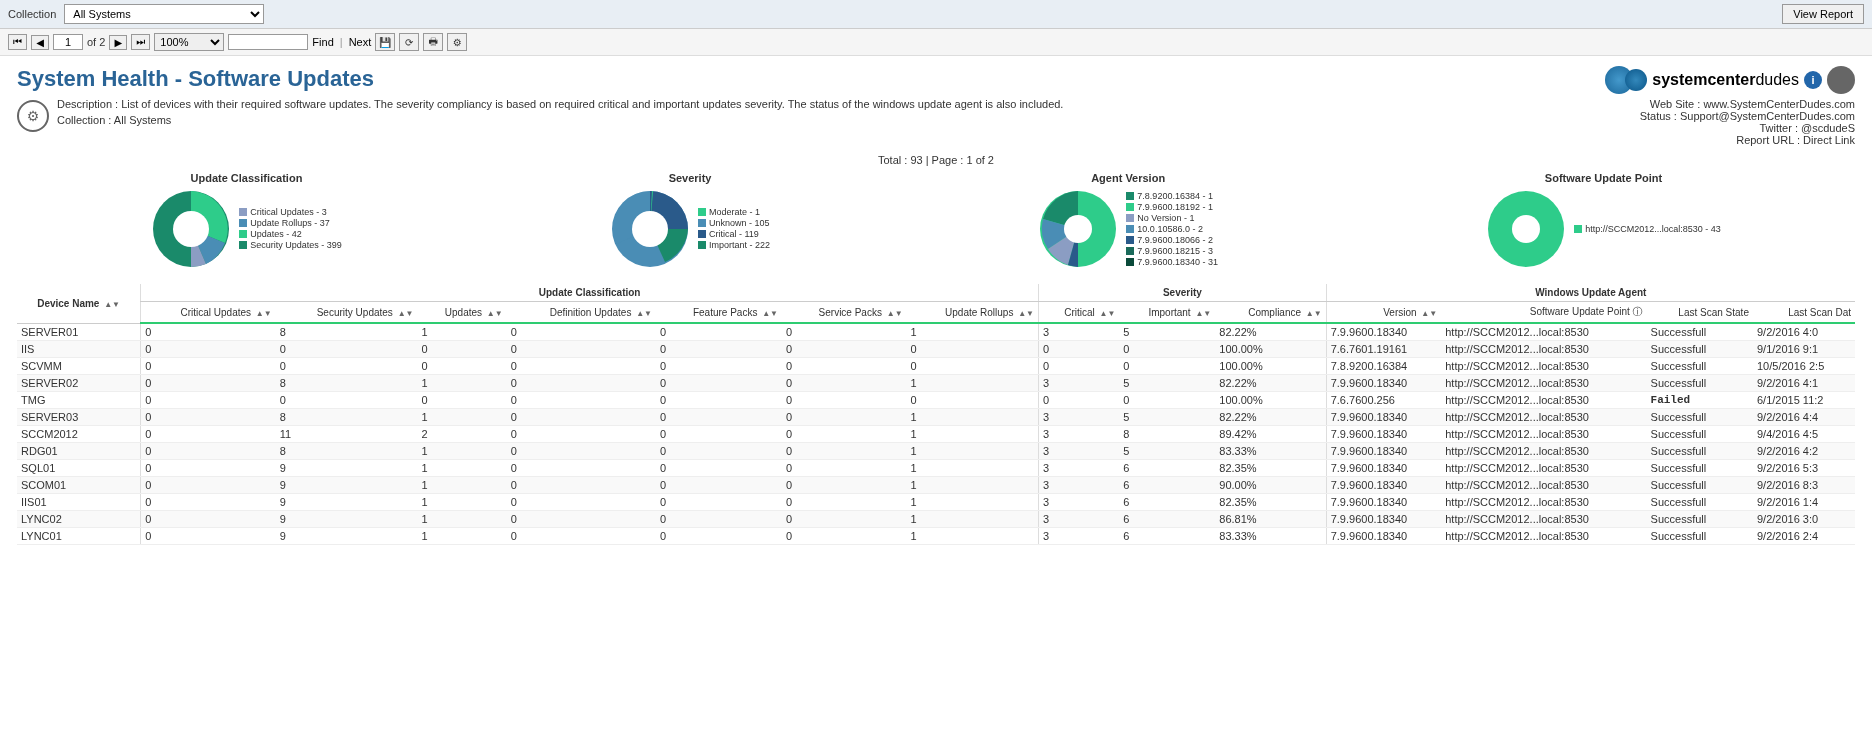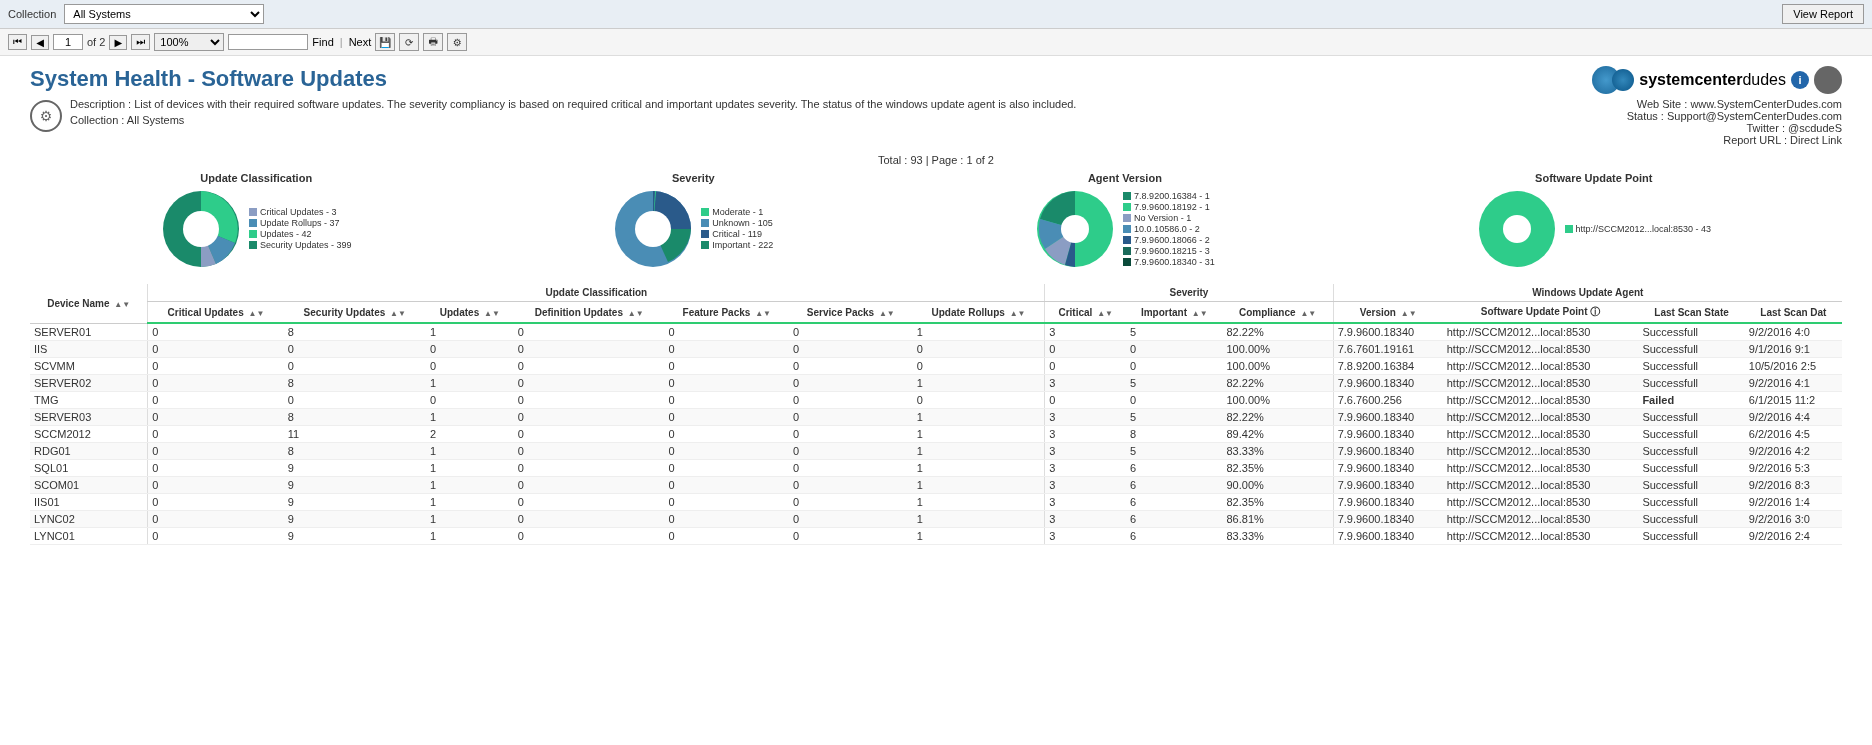--- a/index.html
+++ b/index.html
@@ -80,21 +80,21 @@
       background: #f0f0f0;
       cursor: pointer;
       display: inline-flex;
       align-items: center;
       justify-content: center;
       font-size: 10px;
     }
     
     
     .main-content {
-      padding: 10px 30px;
+      padding: 10px 17px;
       position: relative;
     }
     
     
     .report-header {
       display: flex;
       align-items: flex-start;
       margin-bottom: 8px;
     }
     .report-title-section { flex: 1; }
@@ -210,23 +210,23 @@
     
     table {
       width: 100%;
       border-collapse: collapse;
       font-size: 11px;
     }
     table thead tr th {
       background: #fff;
       border-bottom: 2px solid #2ecc71;
       padding: 3px 4px;
-      text-align: center;
+      text-align: right;
       white-space: nowrap;
-      font-weight: bold;
+      font-weight: normal;
       font-size: 10px;
     }
     table tbody tr td {
       padding: 2px 4px;
       border-bottom: 1px solid #eee;
       white-space: nowrap;
       font-size: 11px;
     }
     table tbody tr:nth-child(even) { background: #f9f9f9; }
     
@@ -540,21 +540,21 @@
     <td>0</td>
     <td>0</td>
     <td>0</td>
     <td>0</td>
     <td>0</td>
     <td style="border-left:1px solid #ddd">0</td>
     <td>0</td>
     <td>100.00%</td>
     <td style="border-left:1px solid #ddd">7.6.7600.256</td>
     <td>http://SCCM2012...local:8530</td>
-    <td style="font-weight:bold;">Failed</td>
+    <td style="font-weight:bold;font-family:Liberation Mono, monospace;">Failed</td>
     <td>6/1/2015 11:2</td>
   </tr>
           <tr>
     <td>SERVER03</td>
     <td style="border-left:1px solid #ddd">0</td>
     <td>8</td>
     <td>1</td>
     <td>0</td>
     <td>0</td>
     <td>0</td>
@@ -575,21 +575,21 @@
     <td>0</td>
     <td>0</td>
     <td>0</td>
     <td>1</td>
     <td style="border-left:1px solid #ddd">3</td>
     <td>8</td>
     <td>89.42%</td>
     <td style="border-left:1px solid #ddd">7.9.9600.18340</td>
     <td>http://SCCM2012...local:8530</td>
     <td>Successfull</td>
-    <td>6/2/2016 4:5</td>
+    <td>9/4/2016 4:5</td>
   </tr>
           <tr>
     <td>RDG01</td>
     <td style="border-left:1px solid #ddd">0</td>
     <td>8</td>
     <td>1</td>
     <td>0</td>
     <td>0</td>
     <td>0</td>
     <td>1</td>

